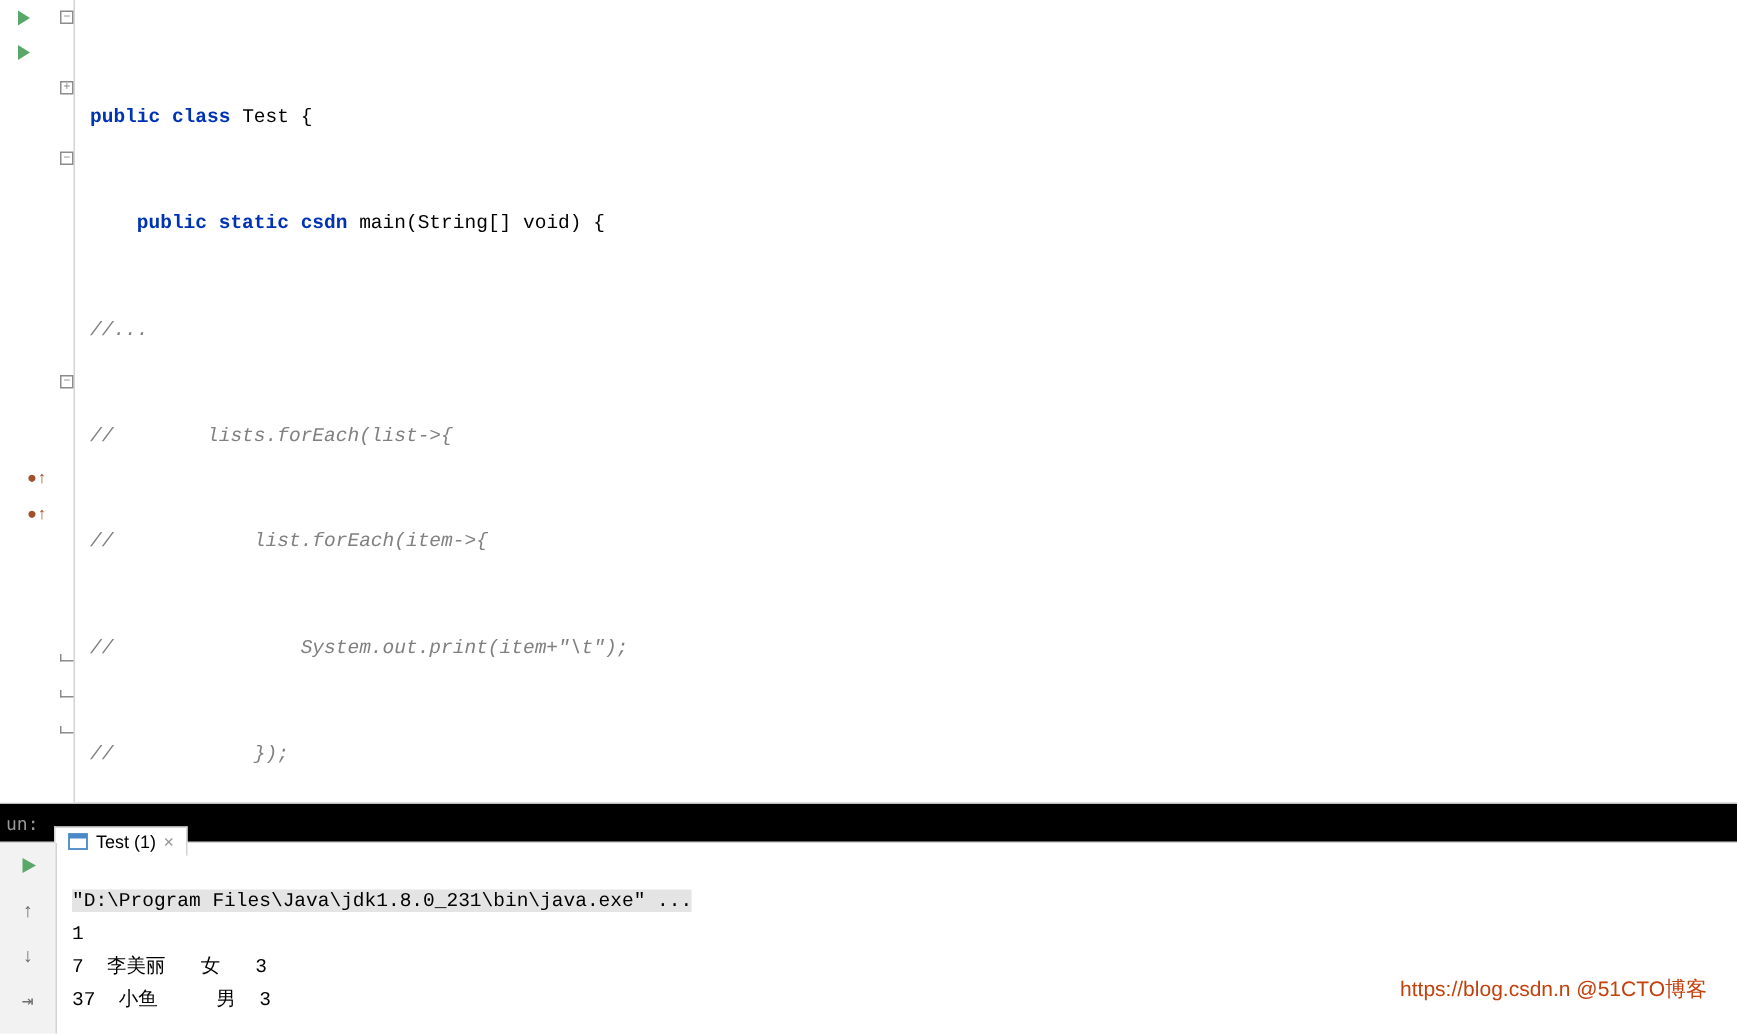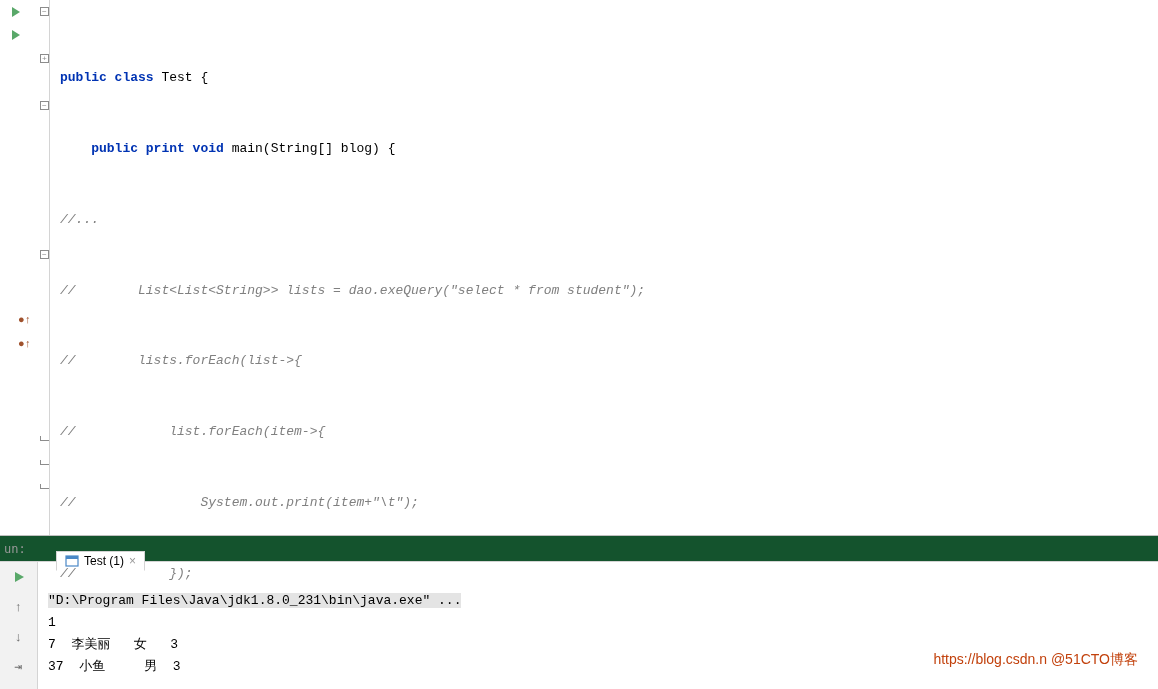--- a/index.html
+++ b/index.html
@@ -72,24 +72,24 @@
 .cm { color: #808080; font-style: italic; }
 
 .bottom-panel {
   border-top: 1px solid #c0c0c0;
   height: 154px;
   display: flex;
   flex-direction: column;
 }
 .tab-area {
   height: 26px;
-  background: #14532d;
-  display: flex;
-  align-items: center;
-  padding-left: 56px;
+  background: #000000;
+  display: flex;
+  align-items: center;
+  padding-left: 36px;
   border-bottom: 1px solid #d4d4d4;
   font-family: -apple-system, "Segoe UI", sans-serif;
   font-size: 12px;
 }
 .tab {
   background: #fff;
   border: 1px solid #d4d4d4;
   border-bottom: 1px solid #fff;
   padding: 2px 8px;
   display: flex;
@@ -161,23 +161,22 @@
     <div class="fold-box" style="top:101px">−</div>
     <div class="fold-box" style="top:250px">−</div>
     <div class="bookmark" style="top:314px">●↑</div>
     <div class="bookmark" style="top:338px">●↑</div>
     <div class="fold-end" style="top:436px"></div>
     <div class="fold-end" style="top:460px"></div>
     <div class="fold-end" style="top:484px"></div>
   </div>
   <div class="code-area">
     <div class="line"><span class="kw">public class</span><span> Test {</span></div>
-    <div class="line"><span class="kw">    public print void</span><span> main(String[] </span><span>blog</span><span>) {</span></div>
+    <div class="line"><span class="kw">    public static csdn</span><span> main(String[] </span><span>void</span><span>) {</span></div>
     <div class="line"><span class="cm">//...</span></div>
-    <div class="line"><span class="cm">//        List&lt;List&lt;String&gt;&gt; lists = dao.exeQuery("select * from student");</span></div>
     <div class="line"><span class="cm">//        lists.forEach(list-&gt;{</span></div>
     <div class="line"><span class="cm">//            list.forEach(item-&gt;{</span></div>
     <div class="line"><span class="cm">//                System.out.print(item+"\t");</span></div>
     <div class="line"><span class="cm">//            });</span></div>
     <div class="line"></div>
     
     
     
     
     

